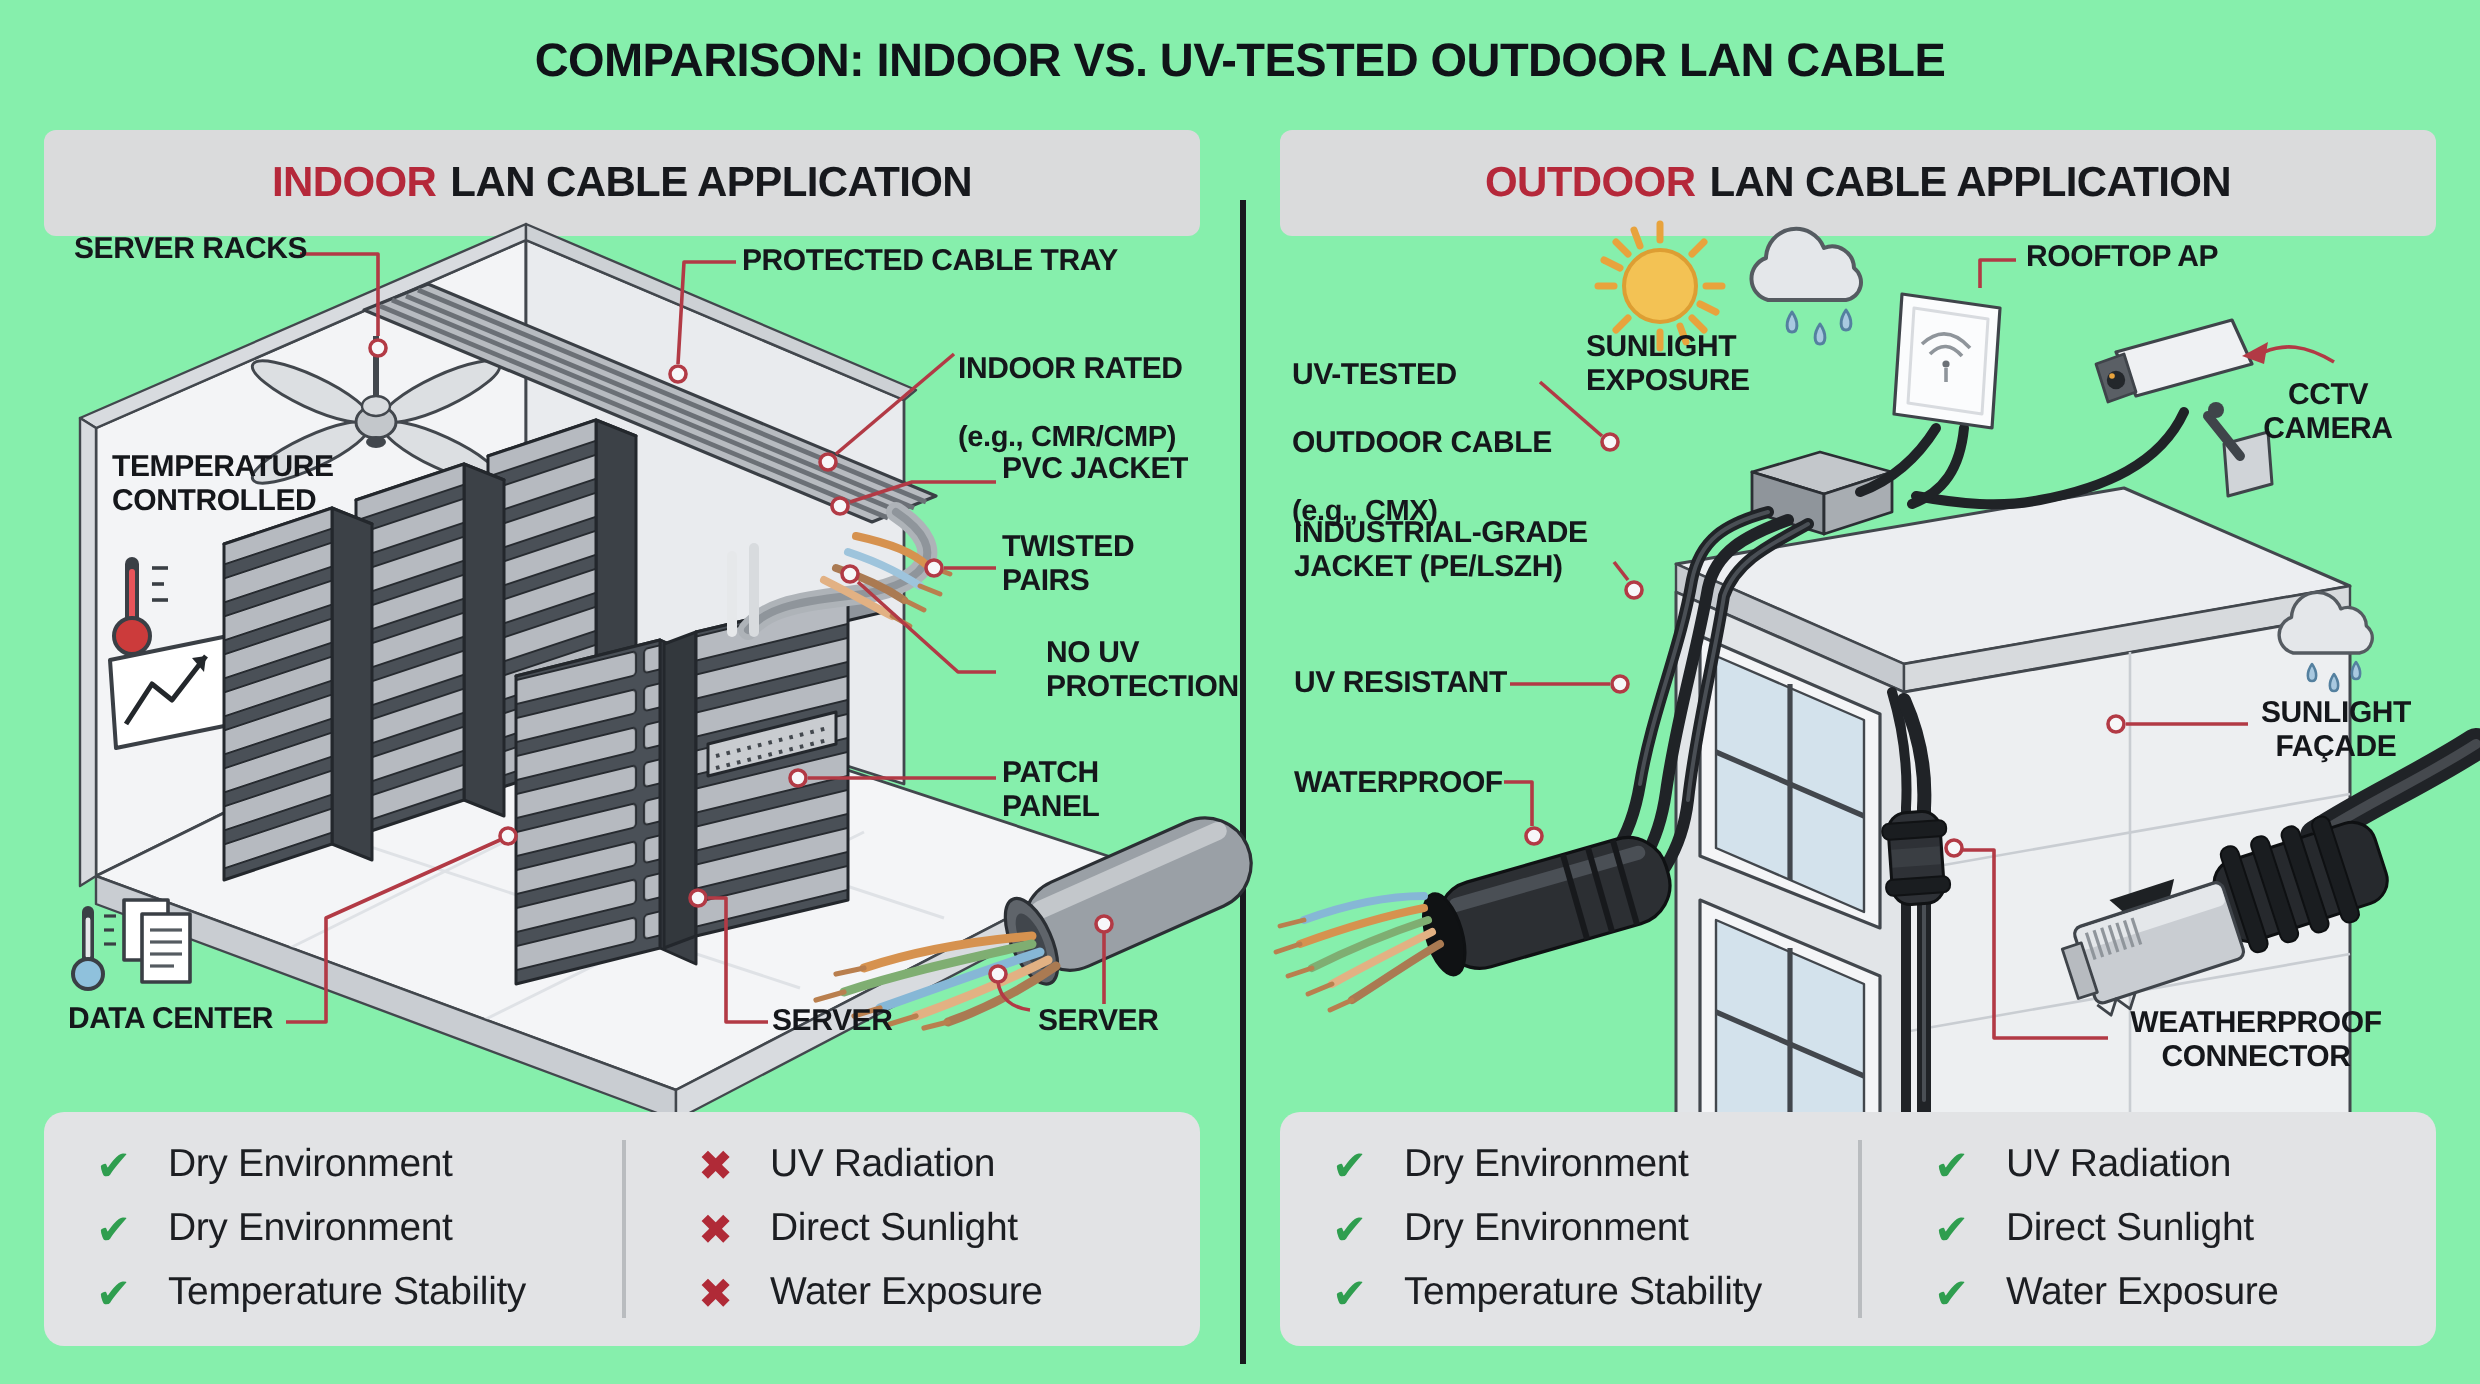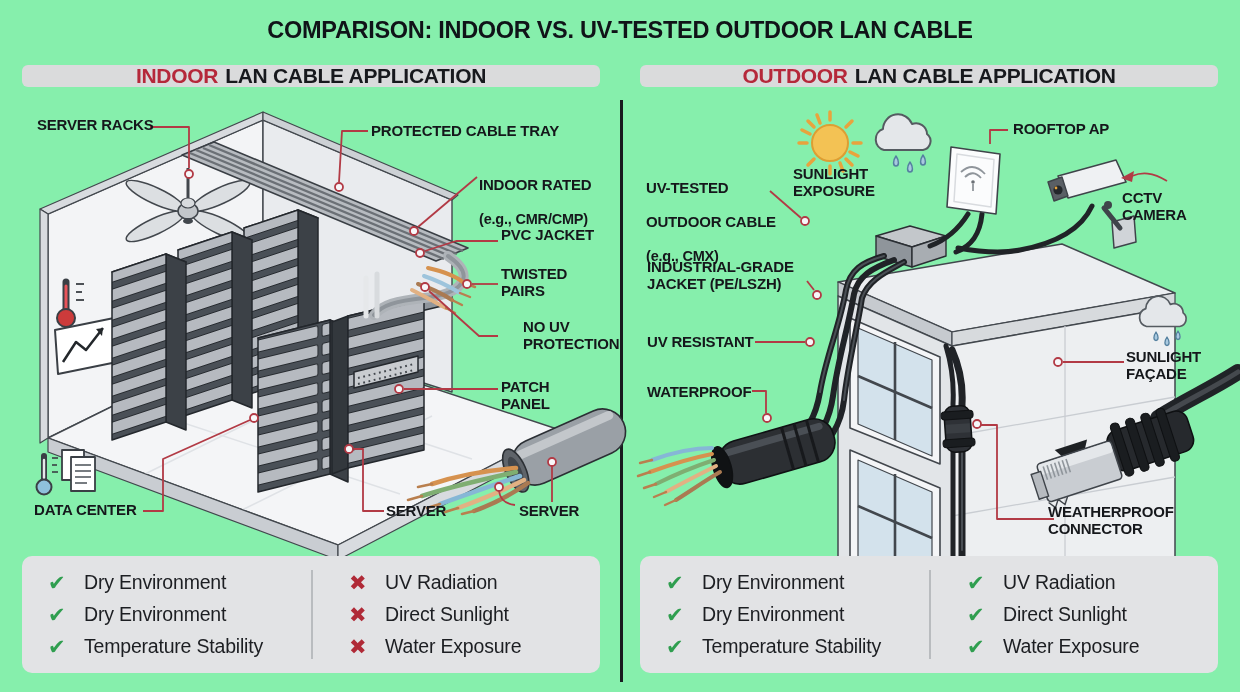--- a/index.html
+++ b/index.html
@@ -1,29 +1,29 @@
 <!DOCTYPE html>
 <html><head>
 <meta charset="utf-8">
 <style>
   html,body{margin:0;padding:0;background:#f7f7f9;}
   #stage{position:relative;width:1240px;height:692px;background:#86efac;overflow:hidden;
          font-family:"Liberation Sans",sans-serif;}
   .title{position:absolute;top:16px;left:0;width:100%;text-align:center;
          font:bold 23.5px/1.2 "Liberation Sans",sans-serif;color:#101318;letter-spacing:-0.3px;}
-  .panel-header{position:absolute;top:65px;width:578px;height:22px;background:#dadbdc;border-radius:6px;
+  .panel-header{position:absolute;top:65px;width:578px;height:53px;background:#dadbdc;border-radius:6px;
          display:flex;align-items:center;justify-content:center;
          font:bold 21px "Liberation Sans",sans-serif;color:#17191d;letter-spacing:-0.3px;}
   .panel-header .hl{color:#b5283a;margin-right:7px;}
   .center-divider{position:absolute;left:620px;top:100px;width:3px;height:582px;background:#191b1f;}
   .art{position:absolute;left:0;top:0;}
   .lbl{position:absolute;font:bold 15px/1.13 "Liberation Sans",sans-serif;color:#15171b;
        white-space:pre-line;letter-spacing:-0.2px;}
   .lbl .sub{font-weight:bold;font-size:14.5px;}
-  .lbl.ctr{text-align:left;}
+  .lbl.ctr{text-align:center;}
   .chk-box{position:absolute;top:556px;width:578px;height:117px;background:#e2e3e5;border-radius:10px;display:flex;}
   .chk-col{display:flex;flex-direction:column;justify-content:center;gap:8px;padding-left:26px;width:263px;}
   .chk-col.col2{padding-left:36px;width:auto;}
   .chk-divider{width:2px;background:#b9bcbf;margin:14px 0;}
   .chk-item{display:flex;align-items:center;}
   .mark{width:36px;flex:0 0 36px;font-family:"DejaVu Sans",sans-serif;font-weight:bold;font-size:21px;}
   .check{color:#2f9e4f;}
   .cross{color:#b02a37;}
   .chk-label{font:400 19.5px "Liberation Sans",sans-serif;color:#1c1e22;letter-spacing:-0.2px;}
   .callout{stroke:#b23a45;stroke-width:1.8;fill:none;}
@@ -415,20 +415,22 @@
           <circle cx="767" cy="418" r="4" fill="#f7f7f9"></circle>
         <path d="M1124,362 H1063"></path>
           <circle cx="1058" cy="362" r="4" fill="#f7f7f9"></circle>
         <circle cx="977" cy="424" r="4" fill="#f7f7f9"></circle>
           <path d="M981,425 L997,425 L997,519 L1054,519"></path>
       </g>
     </g>
   </svg>
 
   <div class="lbl" style="left:37px;top:117px">SERVER RACKS</div>
+  <div class="lbl" style="left:56px;top:226px">TEMPERATURE
+CONTROLLED</div>
   <div class="lbl" style="left:371px;top:123px">PROTECTED CABLE TRAY</div>
   <div class="lbl" style="left:479px;top:160px">
     <div>INDOOR RATED</div>
     <div class="sub">(e.g., CMR/CMP)</div>
   </div>
   <div class="lbl" style="left:501px;top:227px">PVC JACKET</div>
   <div class="lbl" style="left:501px;top:266px">TWISTED
 PAIRS</div>
   <div class="lbl" style="left:523px;top:319px">NO UV
 PROTECTION</div>

